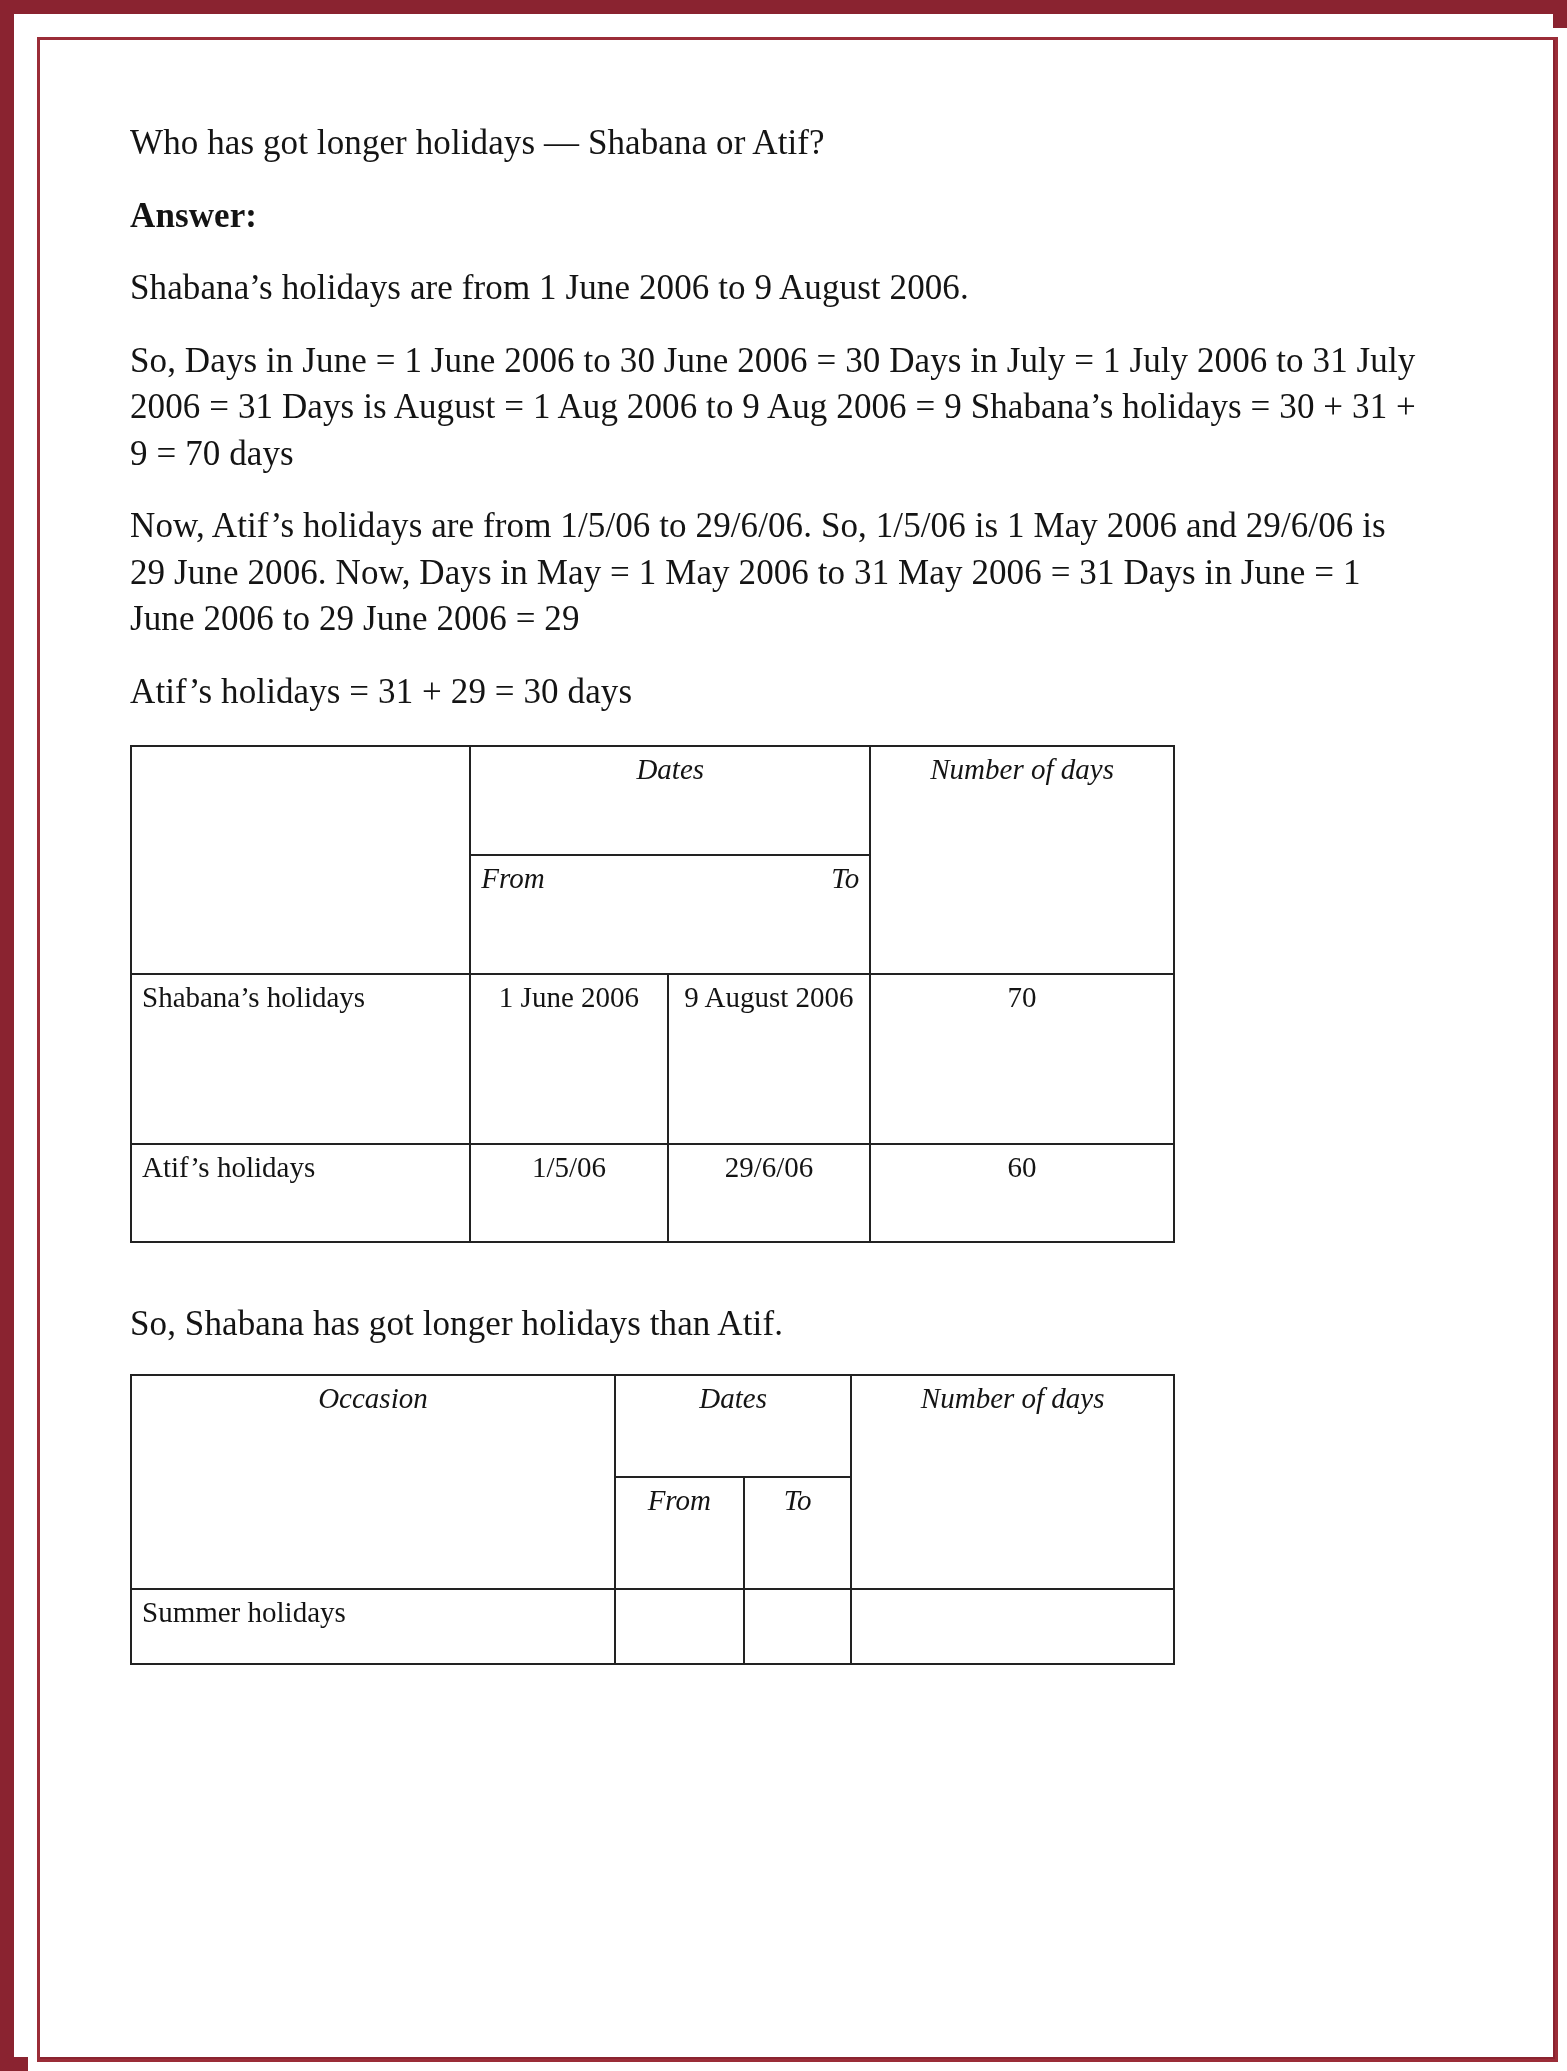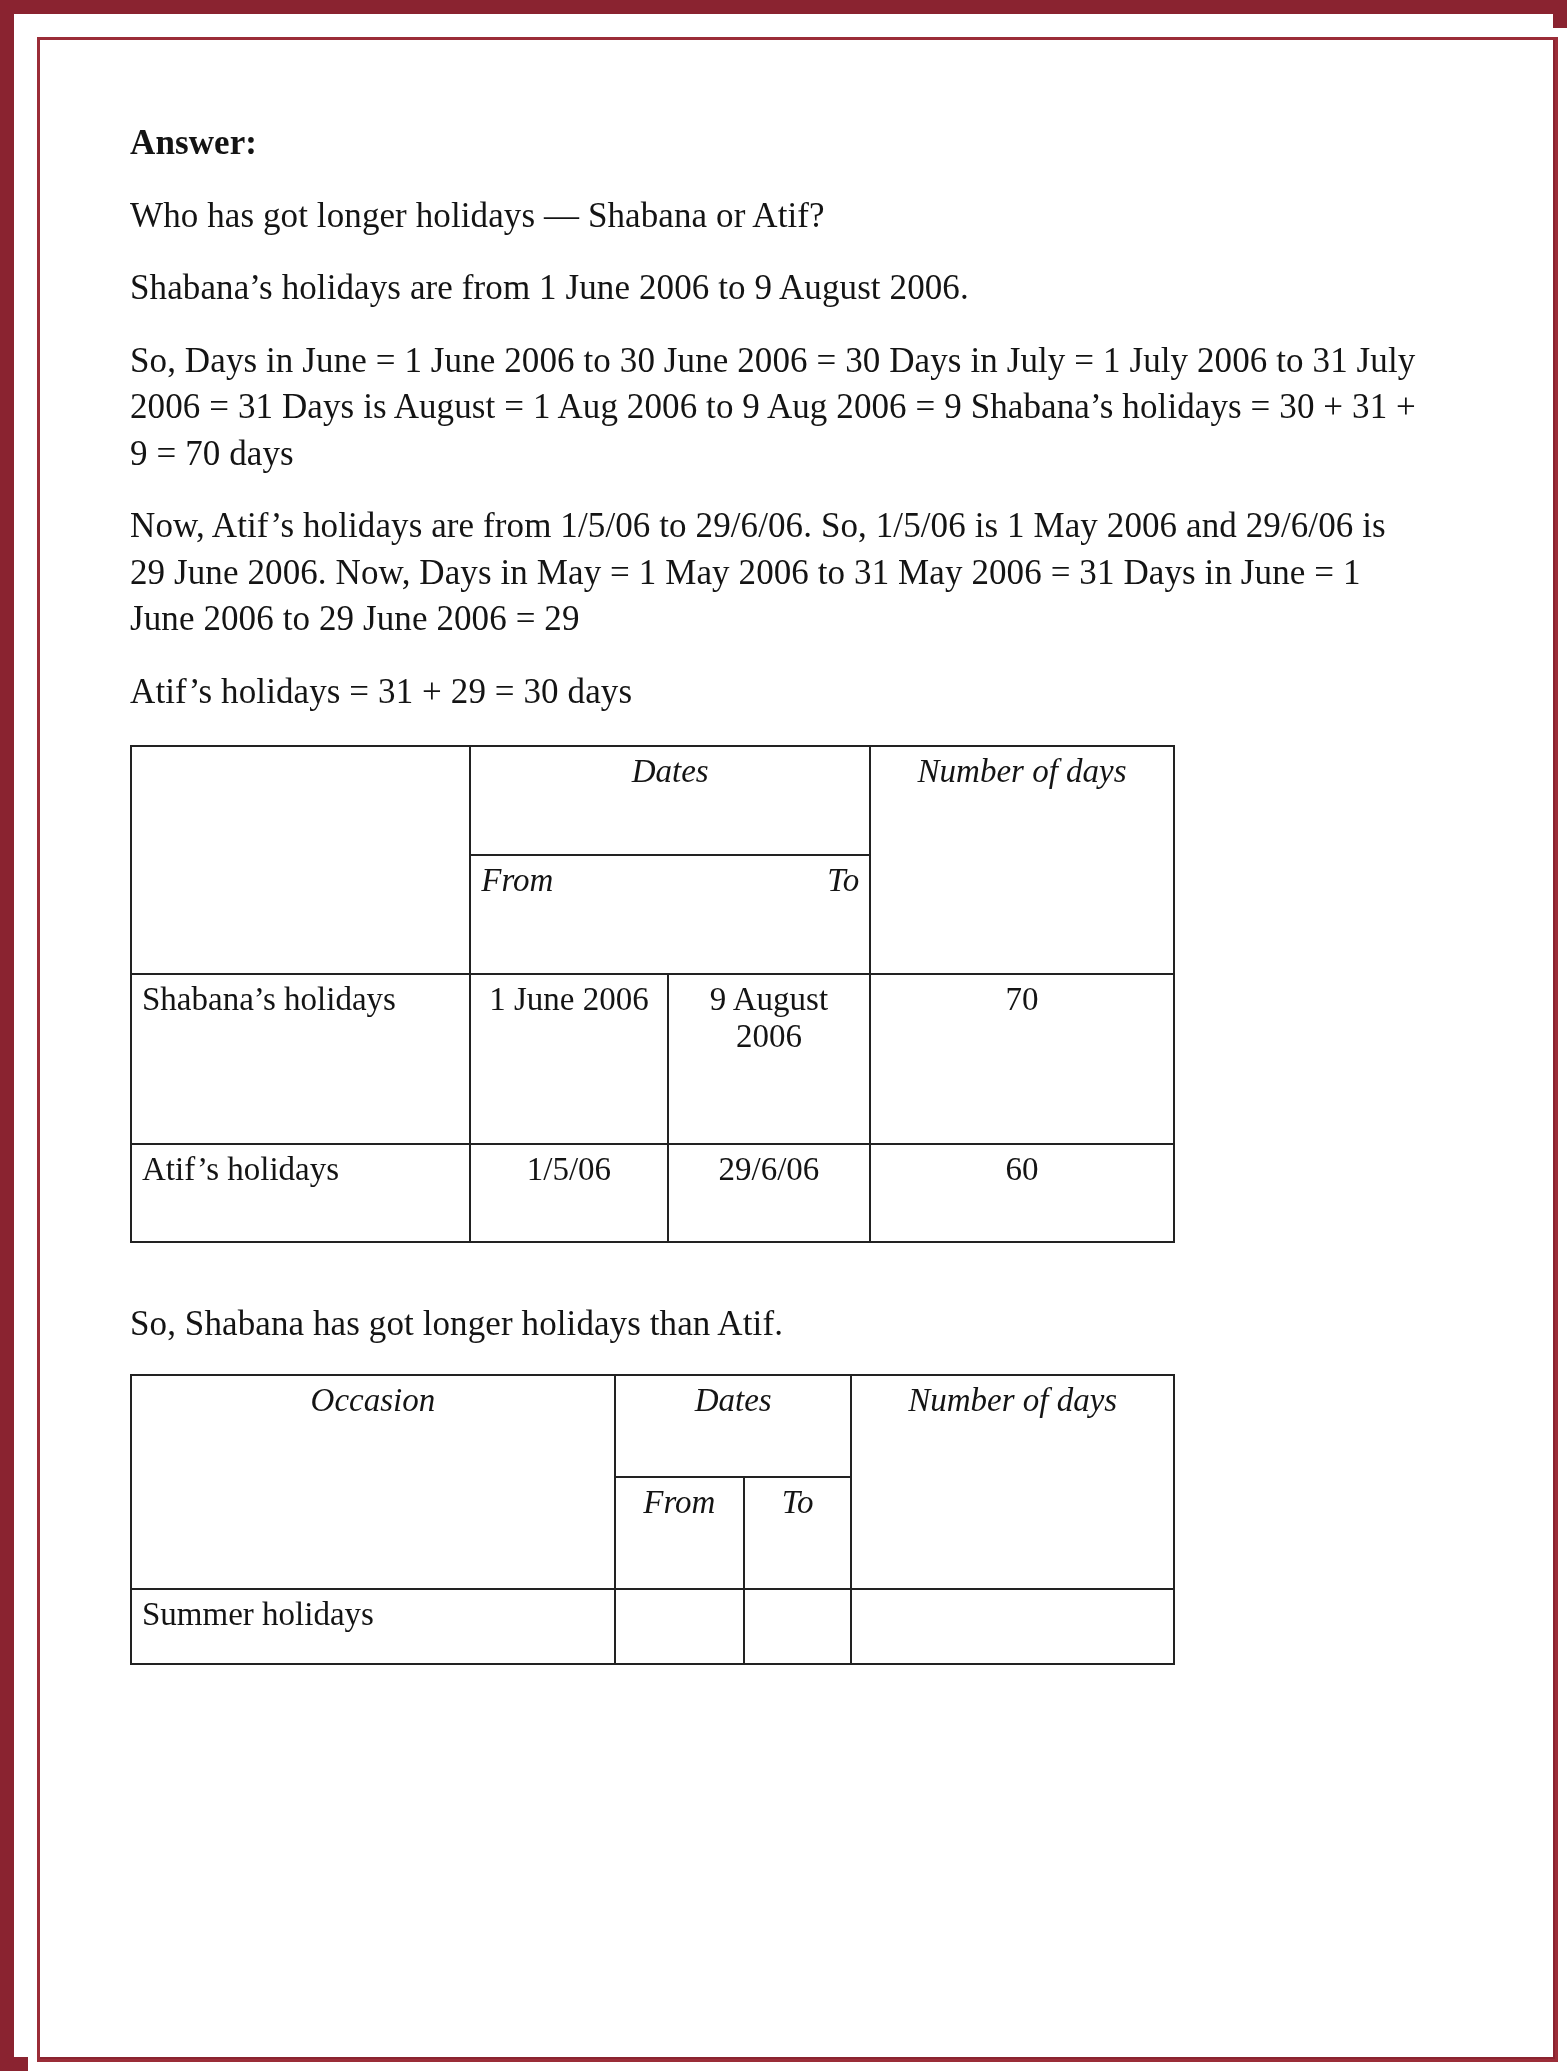--- a/index.html
+++ b/index.html
@@ -58,21 +58,21 @@
     color: #141414;
   }
   p.para.tight { margin-bottom: 30px; }
   .bold { font-weight: bold; }
   .spacer-lg { height: 58px; }
 
   
   table.doc-table {
     border-collapse: collapse;
     table-layout: fixed;
-    font-size: 33px;
+    font-size: 29px;
     color: #141414;
     margin: 0;
   }
   table.doc-table td {
     border: 2px solid #222222;
     padding: 6px 10px;
     vertical-align: top;
   }
   .it { font-style: italic; }
   .ctr { text-align: center; }
@@ -111,23 +111,23 @@
 </head>
 <body>
 
 <div class="page-frame">
   <div class="page-frame-inner"></div>
   <div class="page-frame-inner2"></div>
 </div>
 
 <div class="content">
 
+  <p class="para">Who has got longer holidays — Shabana or Atif?</p>
+
   <p class="para bold">Answer:</p>
-
-  <p class="para">Who has got longer holidays — Shabana or Atif?</p>
 
   <p class="para">Shabana’s holidays are from 1 June 2006 to 9 August 2006.</p>
 
   <p class="para">So, Days in June = 1 June 2006 to 30 June 2006 = 30 Days in July = 1 July 2006 to 31 July 2006 = 31 Days is August = 1 Aug 2006 to 9 Aug 2006 = 9 Shabana’s holidays = 30 + 31 + 9 = 70 days</p>
 
   <p class="para">Now, Atif’s holidays are from 1/5/06 to 29/6/06. So, 1/5/06 is 1 May 2006 and 29/6/06 is 29 June 2006. Now, Days in May = 1 May 2006 to 31 May 2006 = 31 Days in June = 1 June 2006 to 29 June 2006 = 29</p>
 
   <p class="para tight">Atif’s holidays = 31 + 29 = 30 days</p>
 
   <table id="table-holidays" class="doc-table">

